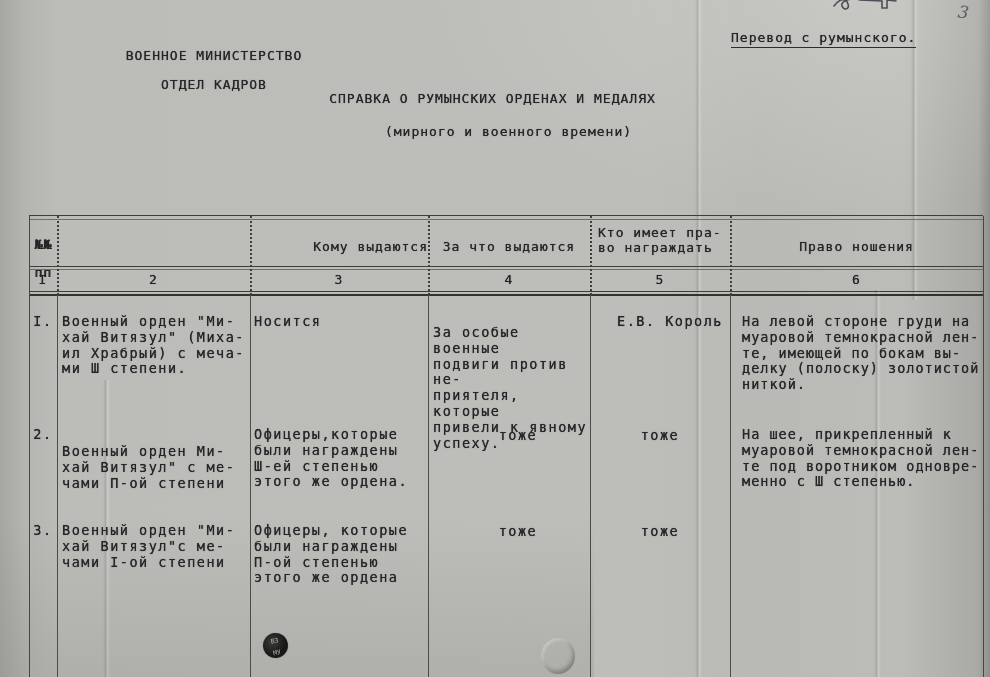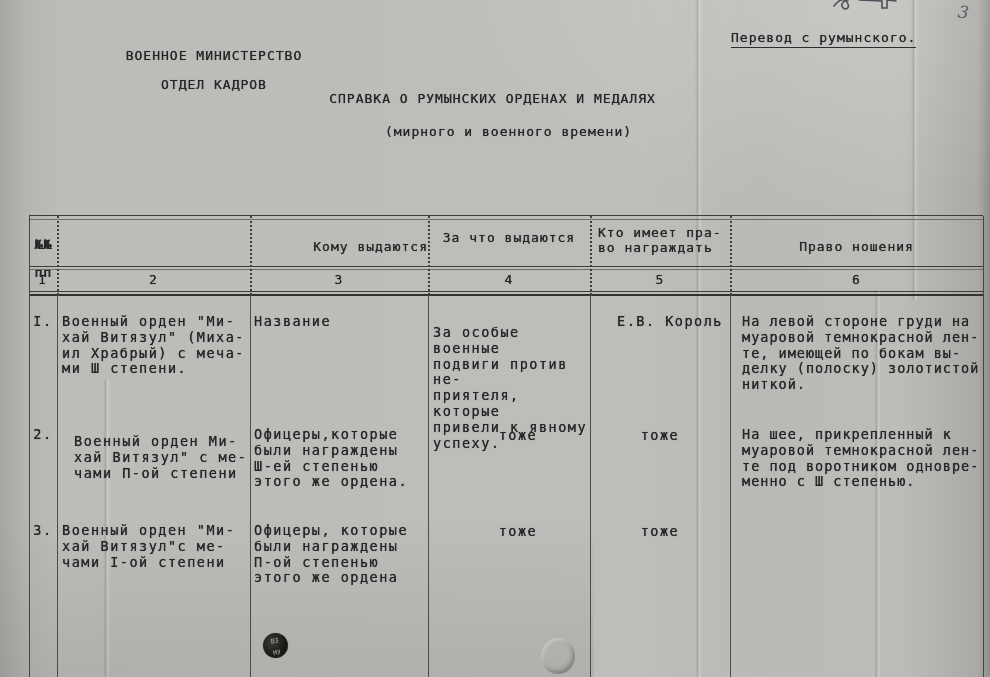--- a/index.html
+++ b/index.html
@@ -90,52 +90,52 @@
   <div class="vline-b" style="left:250px;"></div>
   <div class="vline-b" style="left:428px;"></div>
   <div class="vline-b" style="left:590px;"></div>
   <div class="vline-b" style="left:730px;"></div>
 
   <div class="cell tw hdr ctr" style="left:29px; top:224px; width:28px; line-height:14px; font-weight:bold; text-shadow:0.8px 0 0 #222;">
     <div>№№</div>
     <div style="font-weight:normal;">пп</div>
   </div>
   <div class="cell tw hdr ctr" style="left:250px; top:239px; width:178px;text-align:right;">Кому выдаются</div>
-  <div class="cell tw hdr ctr" style="left:428px; top:230px; width:162px;">За что выдаются</div>
+  <div class="cell tw hdr ctr" style="left:428px; top:239px; width:162px;">За что выдаются</div>
   <div class="cell tw hdr" style="left:598px; top:225px; width:135px; line-height:15px;">Кто имеет пра-
 во награждать</div>
   <div class="cell tw hdr ctr" style="left:730px; top:239px; width:253px;">Право ношения</div>
 
   <div class="cell tw hdr ctr" style="left:29px;  top:272px; width:28px;">I</div>
   <div class="cell tw hdr ctr" style="left:57px;  top:272px; width:193px;">2</div>
   <div class="cell tw hdr ctr" style="left:250px; top:272px; width:178px;">3</div>
   <div class="cell tw hdr ctr" style="left:428px; top:272px; width:162px;">4</div>
   <div class="cell tw hdr ctr" style="left:590px; top:272px; width:140px;">5</div>
   <div class="cell tw hdr ctr" style="left:730px; top:272px; width:253px;">6</div>
 
   <div class="cell tw ctr" style="left:29px; top:314px; width:28px;">I.</div>
   <div class="cell tw" style="left:62px; top:314px; width:186px;">Военный орден "Ми-
 хай Витязул" (Миха-
 ил Храбрый) с меча-
 ми Ш степени.</div>
-  <div class="cell tw" style="left:254px; top:314px; width:172px;">Название</div>
+  <div class="cell tw" style="left:254px; top:314px; width:172px;">Носится</div>
   <div class="cell tw" style="left:433px; top:314px; width:155px;margin-top:11px;">За особые военные
 подвиги против не-
 приятеля, которые
 привели к явному
 успеху.</div>
   <div class="cell tw" style="left:617px; top:314px; width:112px;">Е.В. Король</div>
   <div class="cell tw" style="left:742px; top:314px; width:241px; letter-spacing:1px;">На левой стороне груди на
 муаровой темнокрасной лен-
 те, имеющей по бокам вы-
 делку (полоску) золотистой
 ниткой.</div>
 
   <div class="cell tw ctr" style="left:29px; top:427px; width:28px;">2.</div>
-  <div class="cell tw" style="left:62px; top:434px; width:186px;margin-left:12px;">Военный орден  Ми-
+  <div class="cell tw" style="left:62px; top:444px; width:186px;">Военный орден  Ми-
 хай Витязул" с ме-
 чами П-ой степени</div>
   <div class="cell tw" style="left:254px; top:427px; width:172px;">Офицеры,которые
 были награждены
 Ш-ей степенью
 этого же ордена.</div>
   <div class="cell tw ctr" style="left:428px; top:428px; width:162px; padding-left:18px; box-sizing:border-box;">тоже</div>
   <div class="cell tw ctr" style="left:590px; top:428px; width:140px;">тоже</div>
   <div class="cell tw" style="left:742px; top:427px; width:241px; letter-spacing:1px;">На шее, прикрепленный к
 муаровой темнокрасной лен-

